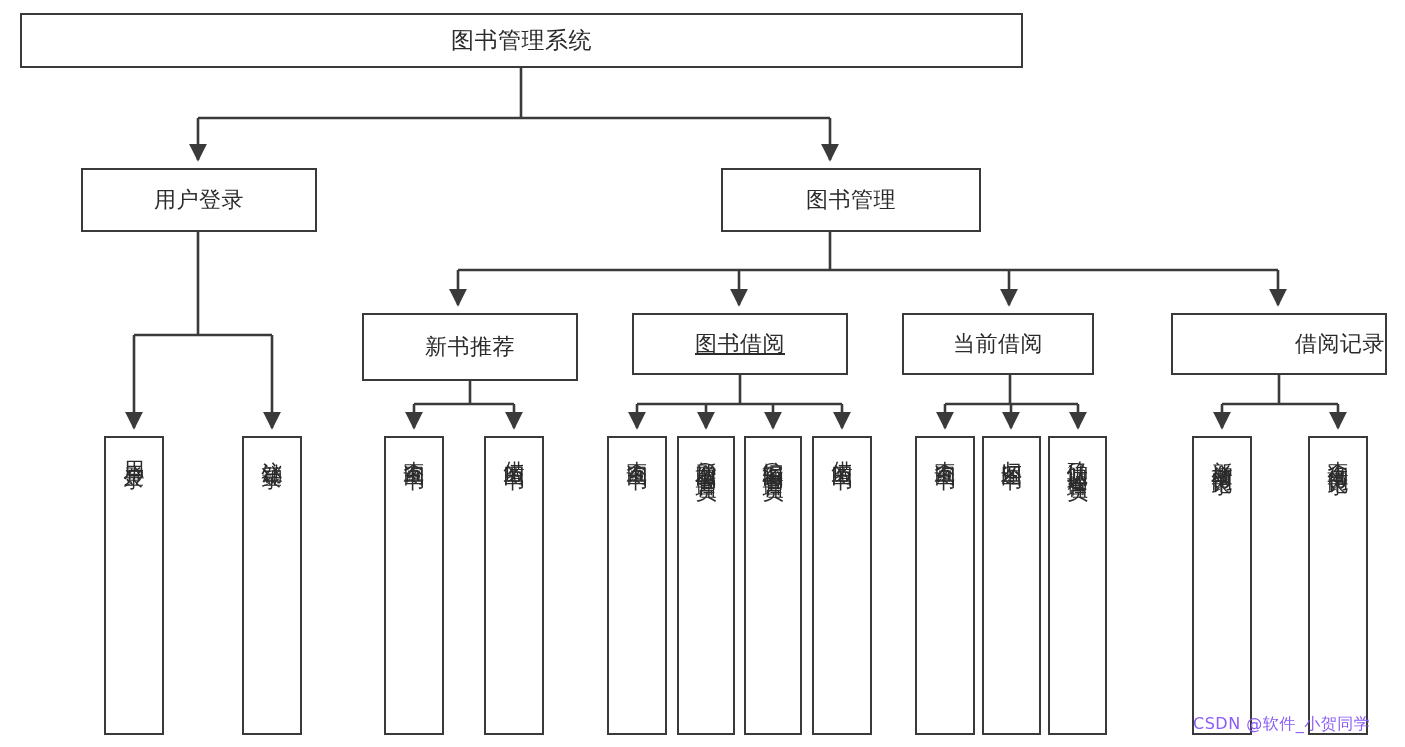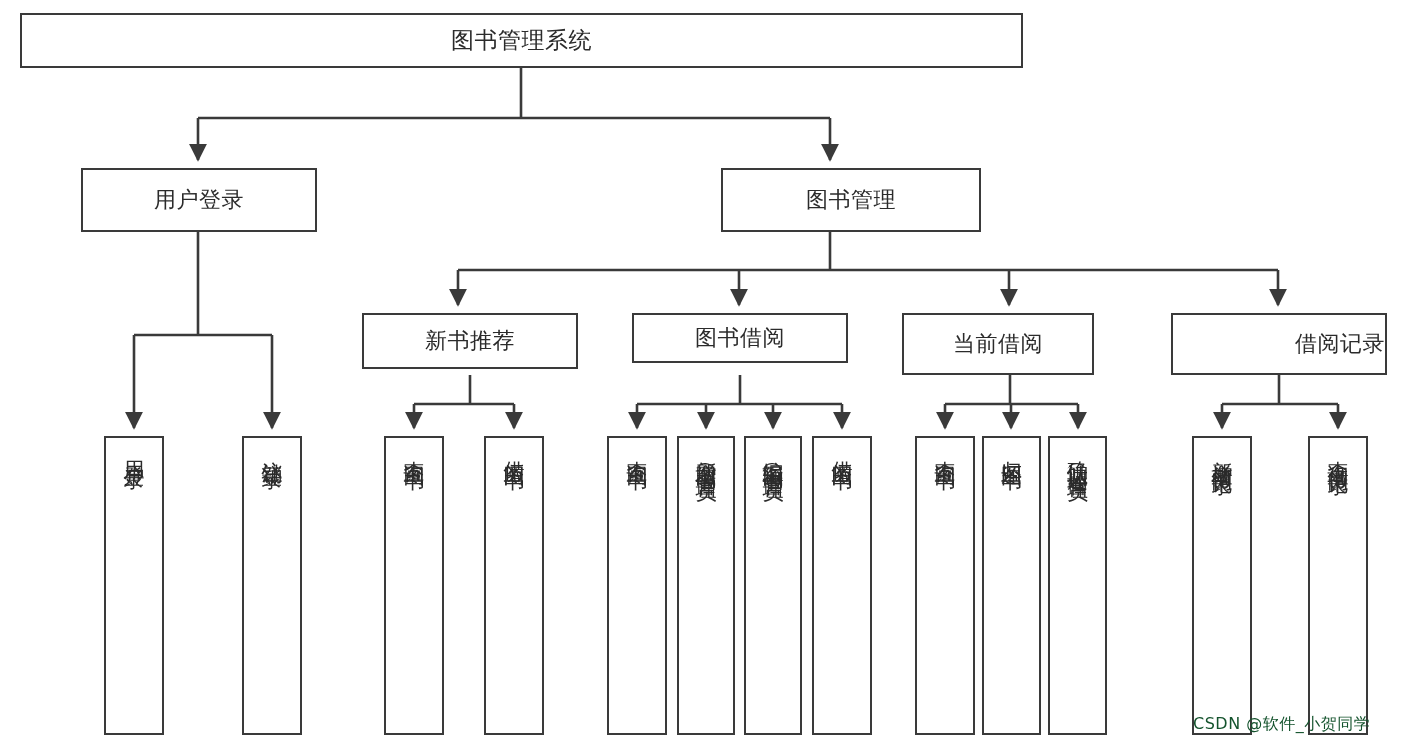--- a/index.html
+++ b/index.html
@@ -49,21 +49,21 @@
     font-size:21px;
     line-height:1.05;
     letter-spacing:3px;
     margin:0 auto;
   }
   .v-node.tall .lbl{font-size:21px;}
   .watermark{
     position:absolute;
     left:1193px;top:714px;
     font-size:16px;
-    color:#14532d;
+    color:#8b5cf6;
     letter-spacing:0.5px;
     white-space:nowrap;
     font-family:"DejaVu Sans","Liberation Sans",sans-serif;
   }
 </style>
 </head>
 <body>
 
 <div id="stage">
 
@@ -122,25 +122,25 @@
   </div>
 
   <div class="node h-node" style="left:81px;top:168px;width:236px;height:64px;">
     <span class="lbl">用户登录</span>
   </div>
 
   <div class="node h-node" style="left:721px;top:168px;width:260px;height:64px;">
     <span class="lbl">图书管理</span>
   </div>
 
-  <div class="node h-node" style="left:362px;top:313px;width:216px;height:56px;">
+  <div class="node h-node" style="left:362px;top:313px;width:216px;height:68px;">
     <span class="lbl">新书推荐</span>
   </div>
 
-  <div class="node h-node" style="left:632px;top:313px;width:216px;height:50px;">
+  <div class="node h-node" style="left:632px;top:313px;width:216px;height:62px;text-decoration:underline;">
     <span class="lbl">图书借阅</span>
   </div>
 
   <div class="node h-node" style="left:902px;top:313px;width:192px;height:62px;">
     <span class="lbl">当前借阅</span>
   </div>
 
   <div class="node h-node" style="left:1171px;top:313px;width:216px;height:62px;justify-content:flex-end;">
     <span class="lbl">借阅记录</span>
   </div>

